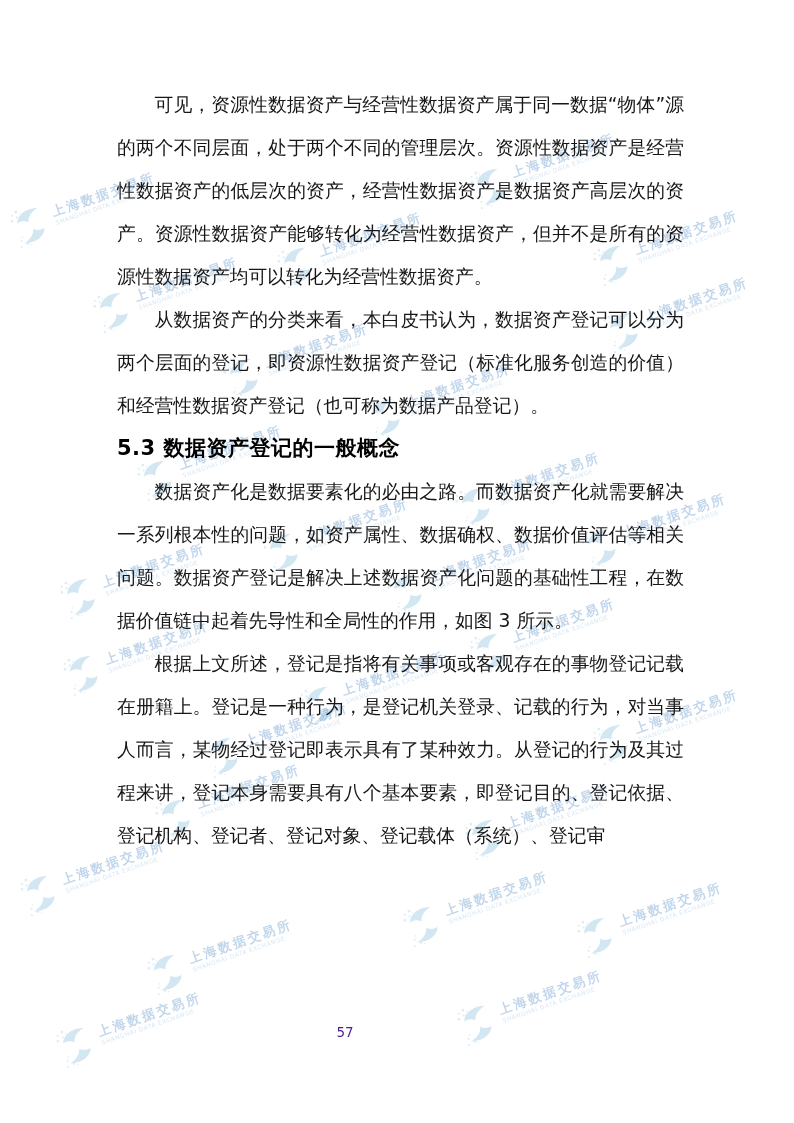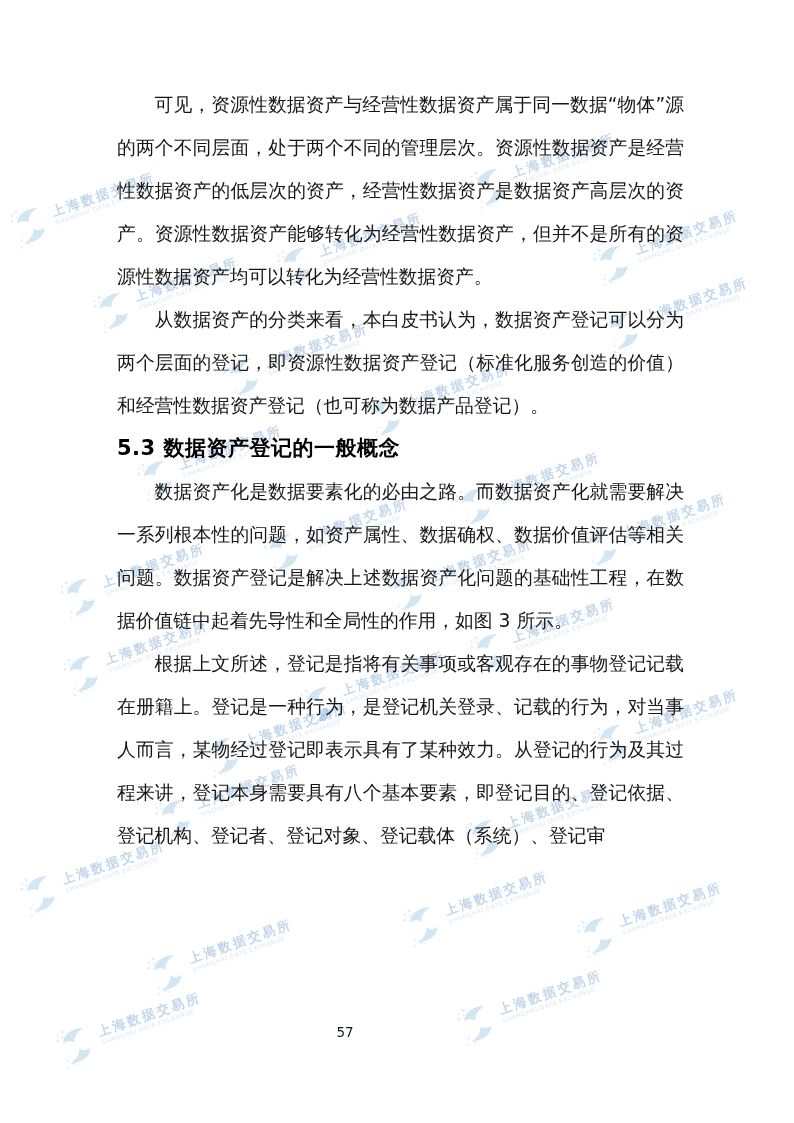--- a/index.html
+++ b/index.html
@@ -35,21 +35,21 @@
 
   
   .footnote-area { position:absolute; left:117px; top:992px; width:567px; }
   .fn-rule { width:167px; height:2px; background:#8a8a8a; }
   .fn-text { margin:6px 0 0; font-size:12.5px; line-height:1.35; color:#353535; text-align:left; }
   .fn-marker { font-size:9px; line-height:0; vertical-align:super; margin-right:4px; }
 
   
   .page-num {
     position:absolute; top:1024px; left:0; width:690px;
-    text-align:center; font-size:13.5px; color:#0f172a;
+    text-align:center; font-size:13.5px; color:#4c1d95;
   }
 </style>
 </head>
 <body>
 
 <div class="page">
 
   <div class="watermark-layer">
       <div class="wm" style="left: 545px; top: 168px; opacity: 0.33; transform: translate(-50%, -50%) rotate(-19deg);">
     <svg width="37" height="39" viewBox="0 0 60 64" aria-hidden="true">

